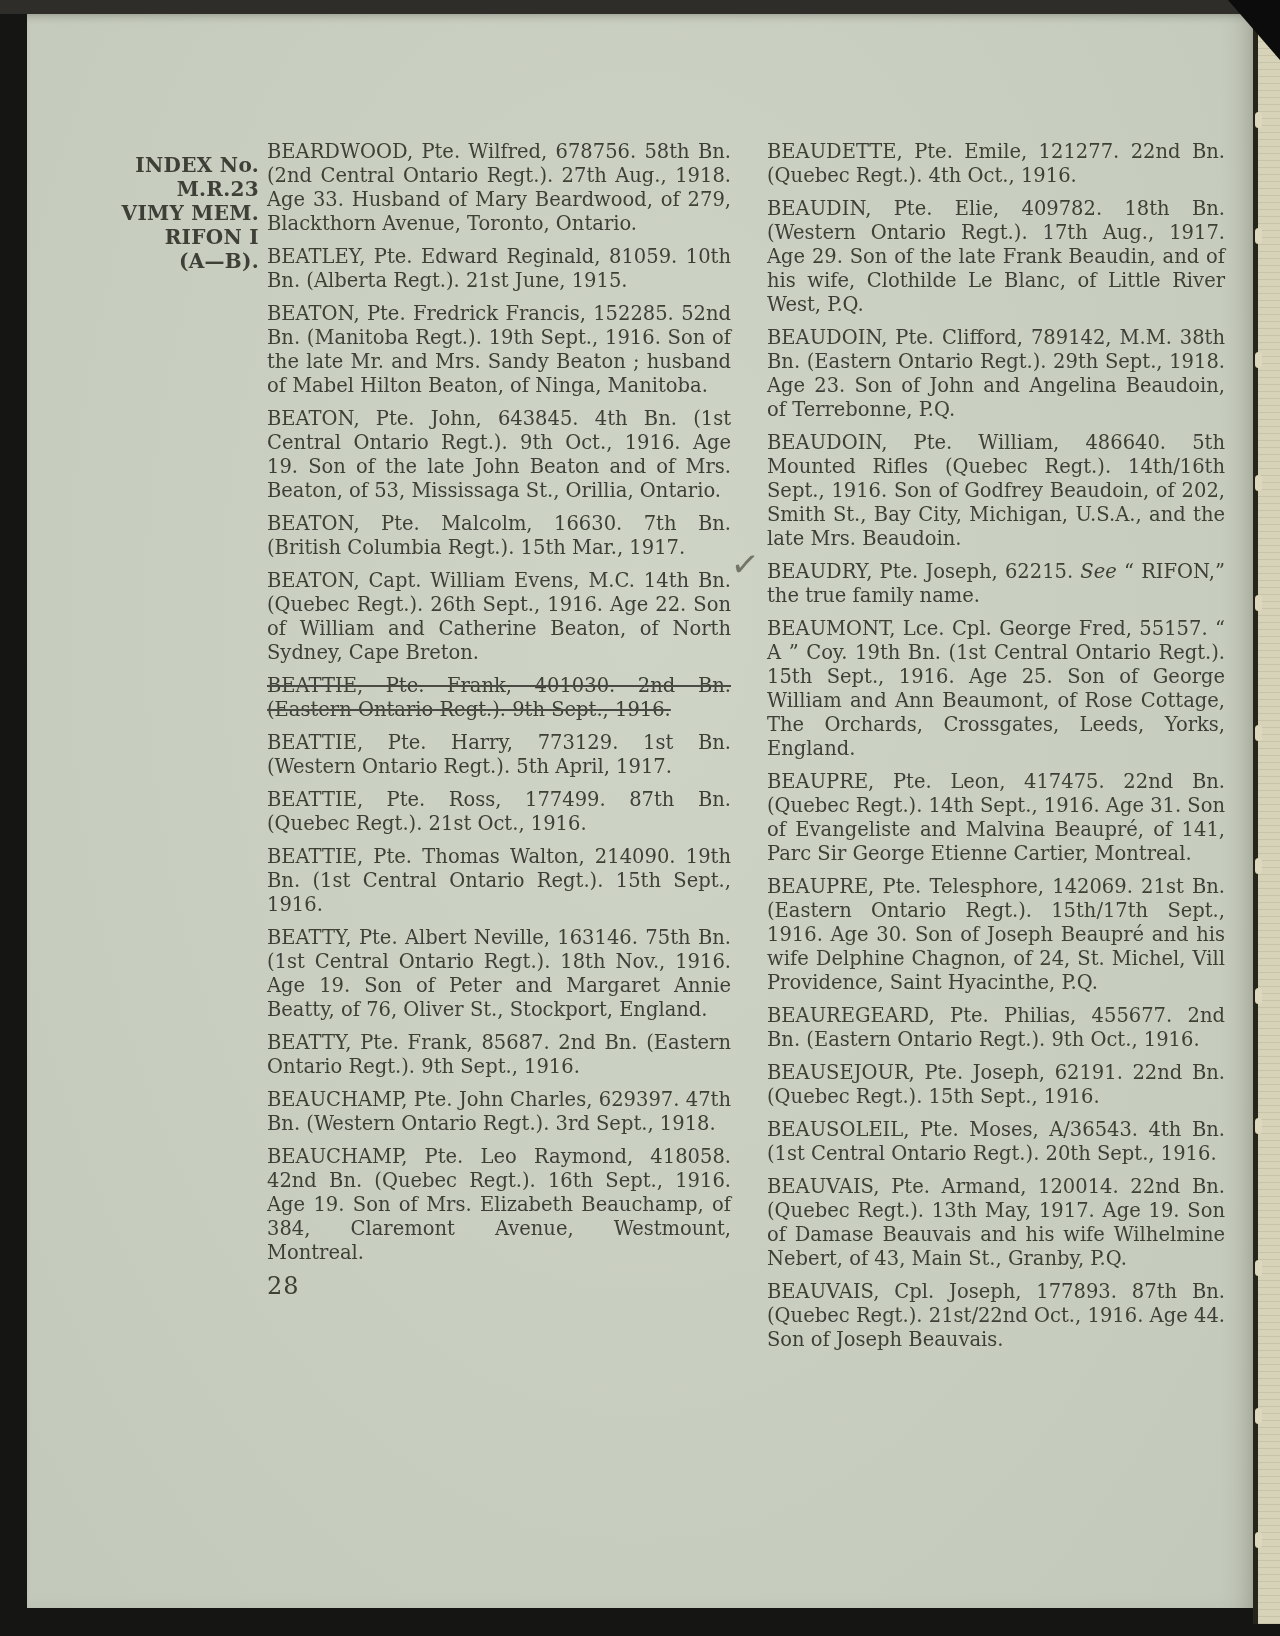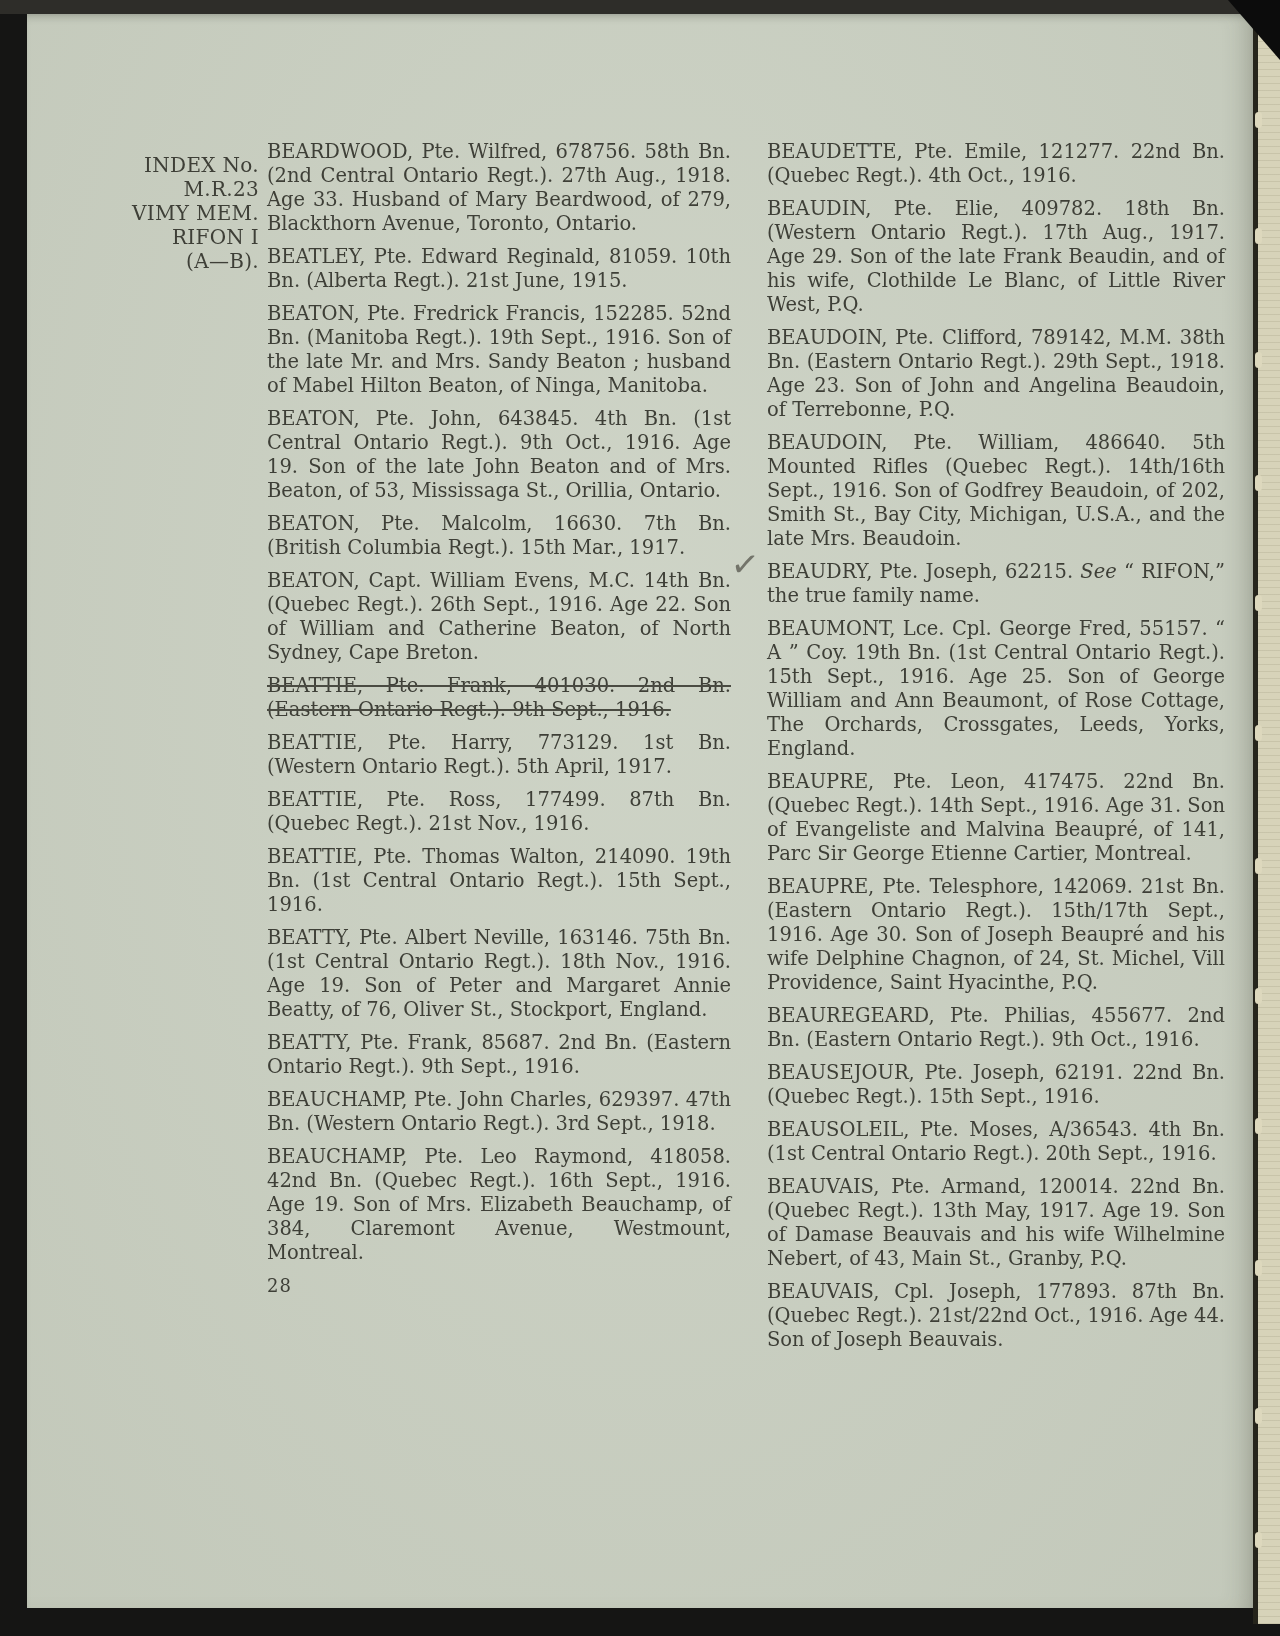--- a/index.html
+++ b/index.html
@@ -13,32 +13,32 @@
              box-shadow: inset -20px 0 26px -16px rgba(55,55,40,0.30),
                          inset 0 6px 10px -6px rgba(30,30,20,0.35);}
   .fore-edge{position:absolute;left:1253px;top:20px;width:27px;height:1604px;
              background:linear-gradient(to right,#26251c 0 5px,#d7d3b9 5px);}
   .fore-edge .texture{position:absolute;left:5px;top:0;right:0;bottom:0;
              background:repeating-linear-gradient(to bottom, rgba(90,85,55,0.12) 0 1px, rgba(0,0,0,0) 1px 7px);}
   .bump{position:absolute;left:2px;width:7px;height:16px;border-radius:4px;background:#ddd8bd;}
   .corner-wedge{position:absolute;right:0;top:0;width:52px;height:60px;background:#0c0c0c;
              clip-path:polygon(0 0,100% 0,100% 100%);z-index:5;}
   .header-block{position:absolute;left:36px;top:139px;width:196px;text-align:right;
-             font-size:20px;line-height:24px;color:#3e3f37;letter-spacing:0.3px;}
+             font-size:20px;line-height:24px;color:#3e3f37;letter-spacing:0.3px;font-weight:bold;}
   .col{position:absolute;top:126px;color:#3e3f37;font-size:19.5px;line-height:24px;}
   .col-left{left:240px;width:464px;}
   .col-right{left:740px;width:458px;}
   .col p{margin:0 0 9px 0;text-align:justify;}
   .col p.struck{text-decoration:line-through;text-decoration-thickness:2px;
              text-decoration-color:#4a4b42;}
   .see-entry{position:relative;}
   .italic{font-style:italic;}
   .tick{position:absolute;left:-36px;top:-8px;font-size:34px;color:#73746a;
         transform:rotate(6deg);font-family:"DejaVu Sans",sans-serif;}
-  .page-number{margin-top:22px;font-size:18px;text-align:left;letter-spacing:1px;}
+  .page-number{margin-top:22px;font-size:24px;text-align:left;letter-spacing:1px;}
 </style>
 </head>
 <body>
 
 <div id="stage">
   <div class="top-strip"></div>
 
   <div class="scan-page">
 
     <div class="header-block">
@@ -50,21 +50,21 @@
 
     <div class="col col-left">
       <p>BEARDWOOD, Pte. Wilfred, 678756.  58th Bn. (2nd Central Ontario Regt.).  27th Aug., 1918.  Age 33.  Husband of Mary Beardwood, of 279, Blackthorn Avenue, Toronto, Ontario.</p>
       <p>BEATLEY, Pte. Edward Reginald, 81059.  10th Bn. (Alberta Regt.).  21st June, 1915.</p>
       <p>BEATON, Pte. Fredrick Francis, 152285.  52nd Bn. (Manitoba Regt.).  19th Sept., 1916.  Son of the late Mr. and Mrs. Sandy Beaton ; husband of Mabel Hilton Beaton, of Ninga, Manitoba.</p>
       <p>BEATON, Pte. John, 643845.  4th Bn. (1st Central Ontario Regt.).  9th Oct., 1916.  Age 19.  Son of the late John Beaton and of Mrs. Beaton, of 53, Mississaga St., Orillia, Ontario.</p>
       <p>BEATON, Pte. Malcolm, 16630.  7th Bn. (British Columbia Regt.).  15th Mar., 1917.</p>
       <p>BEATON, Capt. William Evens, M.C.  14th Bn. (Quebec Regt.).  26th Sept., 1916.  Age 22.  Son of William and Catherine Beaton, of North Sydney, Cape Breton.</p>
       <p class="struck">BEATTIE, Pte. Frank, 401030.  2nd Bn. (Eastern Ontario Regt.).  9th Sept., 1916.</p>
       <p>BEATTIE, Pte. Harry, 773129.  1st Bn. (Western Ontario Regt.).  5th April, 1917.</p>
-      <p>BEATTIE, Pte. Ross, 177499.  87th Bn. (Quebec Regt.).  21st Nov., 1916.</p>
+      <p>BEATTIE, Pte. Ross, 177499.  87th Bn. (Quebec Regt.).  21st Oct., 1916.</p>
       <p>BEATTIE, Pte. Thomas Walton, 214090.  19th Bn. (1st Central Ontario Regt.).  15th Sept., 1916.</p>
       <p>BEATTY, Pte. Albert Neville, 163146.  75th Bn. (1st Central Ontario Regt.).  18th Nov., 1916.  Age 19.  Son of Peter and Margaret Annie Beatty, of 76, Oliver St., Stockport, England.</p>
       <p>BEATTY, Pte. Frank, 85687.  2nd Bn. (Eastern Ontario Regt.).  9th Sept., 1916.</p>
       <p>BEAUCHAMP, Pte. John Charles, 629397.  47th Bn. (Western Ontario Regt.).  3rd Sept., 1918.</p>
       <p>BEAUCHAMP, Pte. Leo Raymond, 418058.  42nd Bn. (Quebec Regt.).  16th Sept., 1916.  Age 19.  Son of Mrs. Elizabeth Beauchamp, of 384, Claremont Avenue, Westmount, Montreal.</p>
       <p class="page-number">28</p>
     </div>
 
     <div class="col col-right">
       <p>BEAUDETTE, Pte. Emile, 121277.  22nd Bn. (Quebec Regt.).  4th Oct., 1916.</p>

